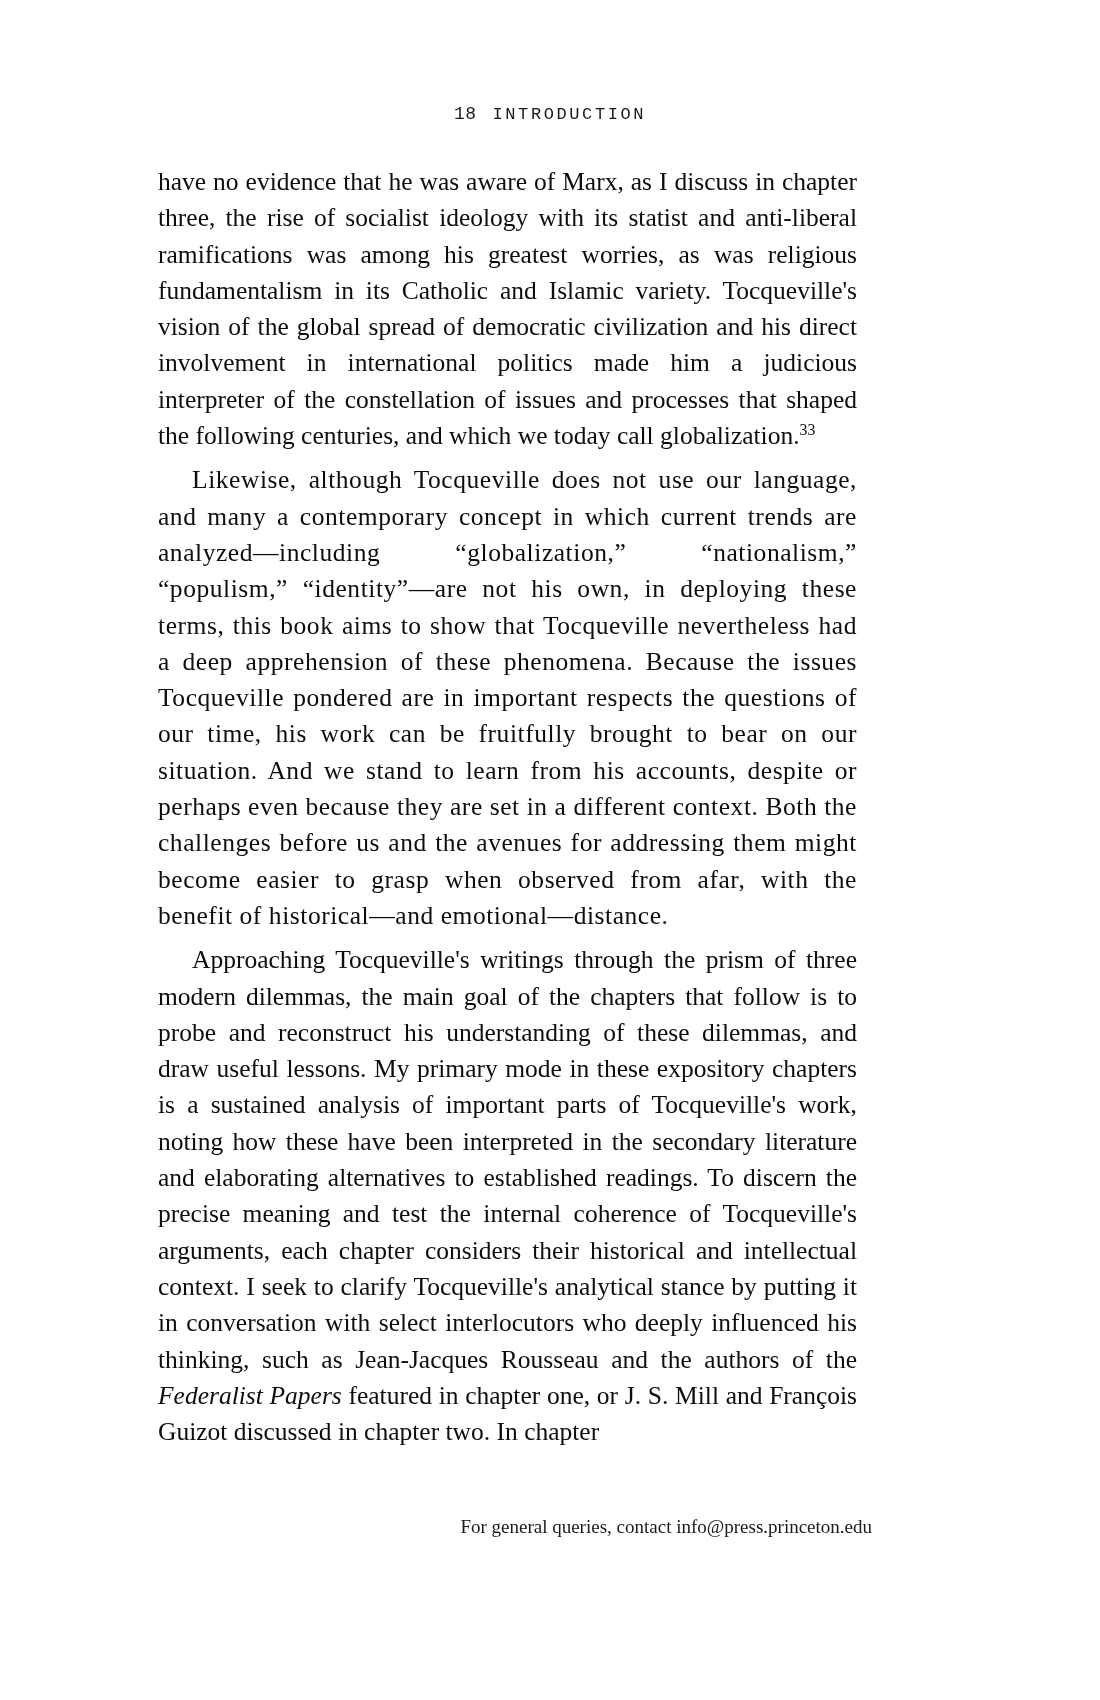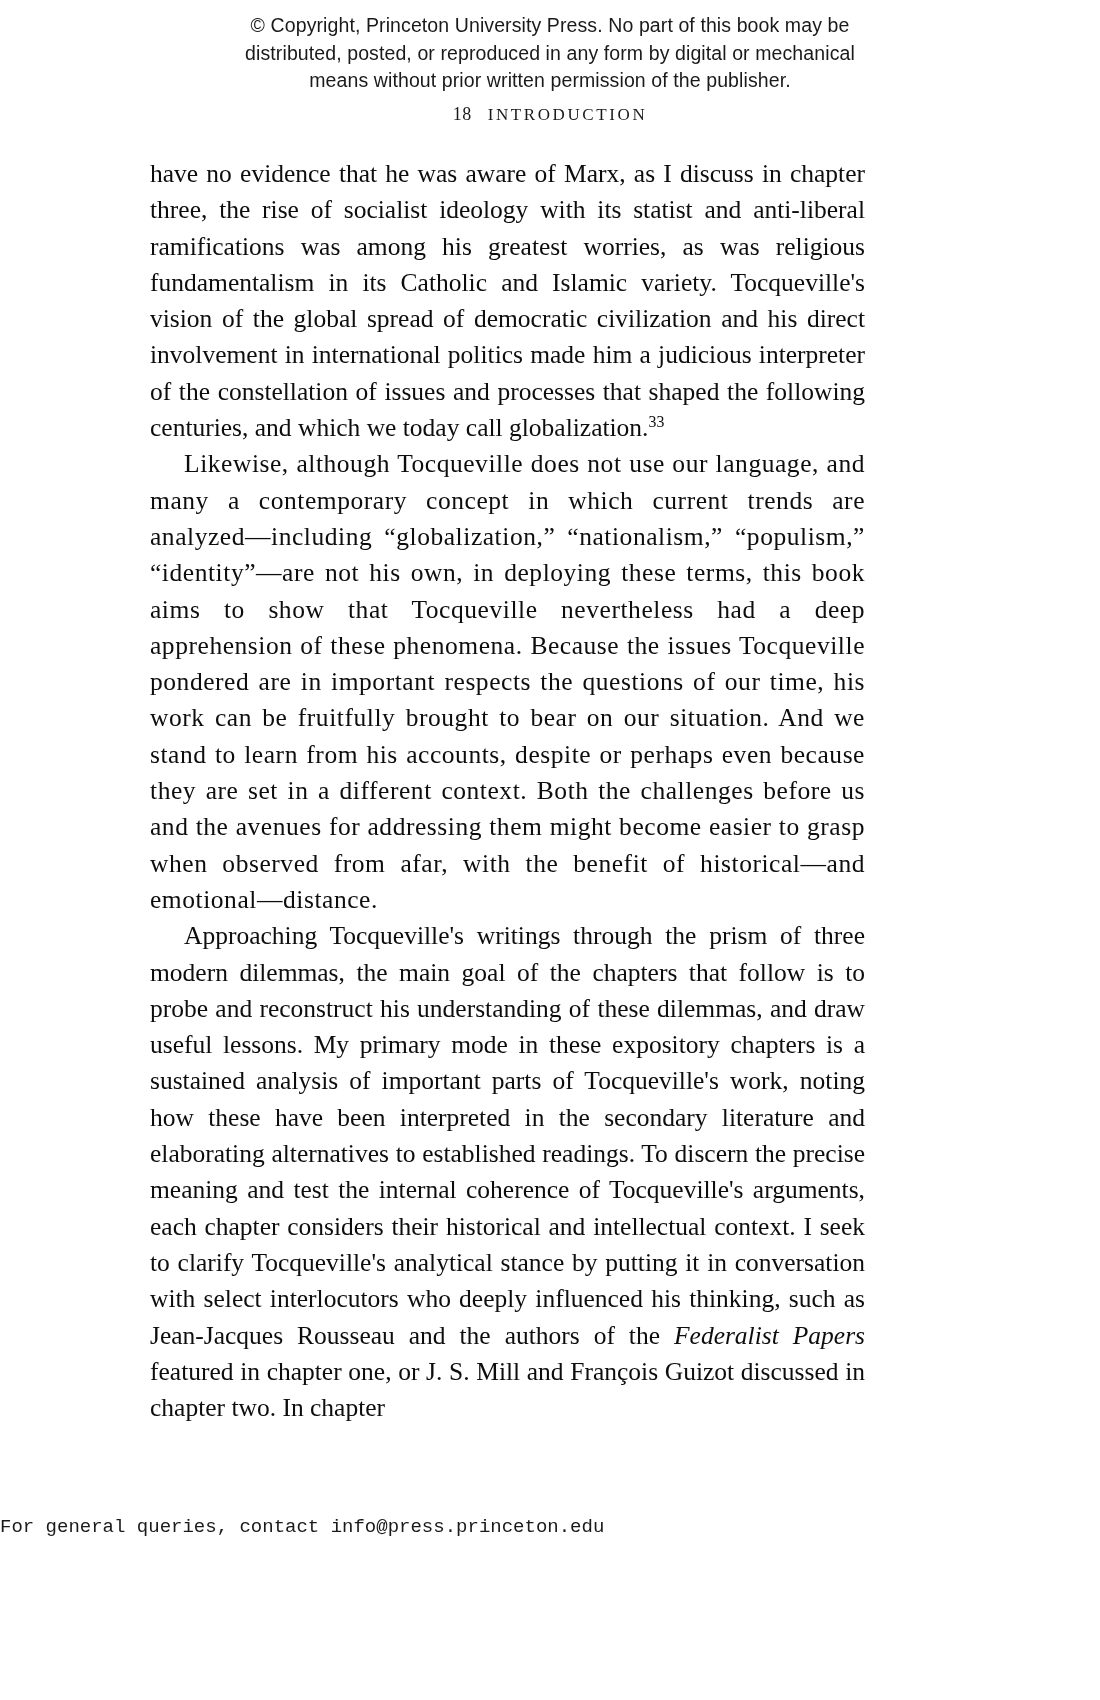--- a/index.html
+++ b/index.html
@@ -38,21 +38,21 @@
     display: block;
   }
 
   
   .running-head {
     position: absolute;
     top: 104px;
     left: 0;
     width: 1100px;
     text-align: center;
-    font-family: Liberation Serif, serif;
+    font-family: Liberation Mono, monospace;
     font-size: 17px;
     color: #1a1a1a;
   }
   .running-head .folio {
     font-size: 18px;
     letter-spacing: 0.5px;
   }
   .running-head .rh-title {
     letter-spacing: 2.6px;
     margin-left: 16px;
@@ -65,21 +65,21 @@
     top: 156px;
     left: 150px;
     width: 715px;
     font-size: 25.5px;
     line-height: 36.3px;
     text-align: justify;
     text-justify: inter-word;
     color: #0d0d0d;
   }
   .body-text p {
-    margin: 0;
+    margin: 8px;
   }
   .body-text p.indent {
     text-indent: 34px;
   }
   .body-text sup {
     font-size: 0.62em;
     vertical-align: super;
     line-height: 0;
   }
   .body-text i {
@@ -87,36 +87,31 @@
 
   
   .track-loose { letter-spacing: 0.55px; }
 
   
   .footer {
     position: absolute;
     top: 1516px;
     left: 0;
     width: 872px;
-    text-align: left;
-    font-family: Liberation Mono, monospace;
+    text-align: right;
+    font-family: Liberation Serif, serif;
     font-size: 19px;
     color: #1a1a1a;
   }
 </style>
 </head>
 <body>
 
 <div class="page">
 
-  <div class="copyright">
-    <span class="cline">© Copyright, Princeton University Press. No part of this book may be</span>
-    <span class="cline">distributed, posted, or reproduced in any form by digital or mechanical</span>
-    <span class="cline">means without prior written permission of the publisher.</span>
-  </div>
 
   <div class="running-head">
     <span class="folio">18</span><span class="rh-title">INTRODUCTION</span>
   </div>
 
   <div class="body-text">
     <p><span>have no evidence that he was aware of Marx, as I discuss in chapter three, the rise of socialist ideology with its statist and anti-liberal ramifications was among his greatest worries, as was religious fundamentalism in its Catholic and Islamic variety. Tocqueville's vision of the global spread of democratic civilization and his direct involvement in international politics made him a judicious interpreter of the constellation of issues and processes that shaped the following centuries, and which we today call globalization.</span><sup>33</sup></p>
     <p class="indent track-loose">Likewise, although Tocqueville does not use our language, and many a contemporary concept in which current trends are analyzed—including “globalization,” “nationalism,” “populism,” “identity”—are not his own, in deploying these terms, this book aims to show that Tocqueville nevertheless had a deep apprehension of these phenomena. Because the issues Tocqueville pondered are in important respects the questions of our time, his work can be fruitfully brought to bear on our situation. And we stand to learn from his accounts, despite or perhaps even because they are set in a different context. Both the challenges before us and the avenues for addressing them might become easier to grasp when observed from afar, with the benefit of historical—and emotional—distance.</p>
     <p class="indent"><span>Approaching Tocqueville's writings through the prism of three modern dilemmas, the main goal of the chapters that follow is to probe and reconstruct his understanding of these dilemmas, and draw useful lessons. My primary mode in these expository chapters is a sustained analysis of important parts of Tocqueville's work, noting how these have been interpreted in the secondary literature and elaborating alternatives to established readings. To discern the precise meaning and test the internal coherence of Tocqueville's arguments, each chapter considers their historical and intellectual context. I seek to clarify Tocqueville's analytical stance by putting it in conversation with select interlocutors who deeply influenced his thinking, such as Jean-Jacques Rousseau and the authors of the </span><i>Federalist Papers</i><span> featured in chapter one, or J. S. Mill and François Guizot discussed in chapter two. In chapter</span></p>
   </div>

